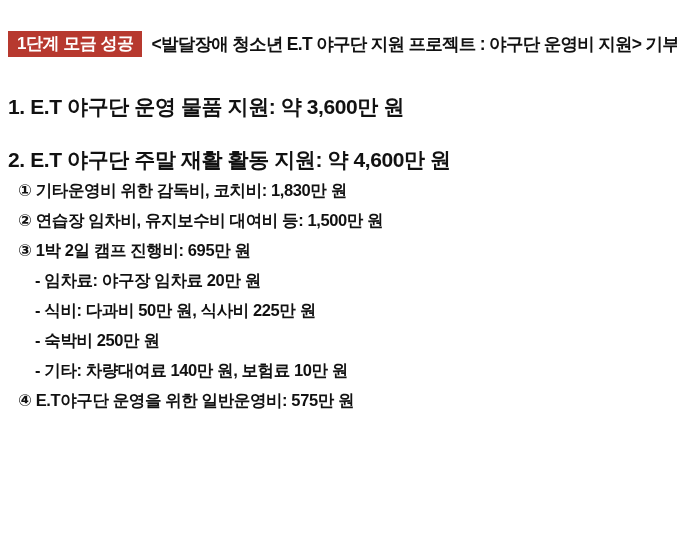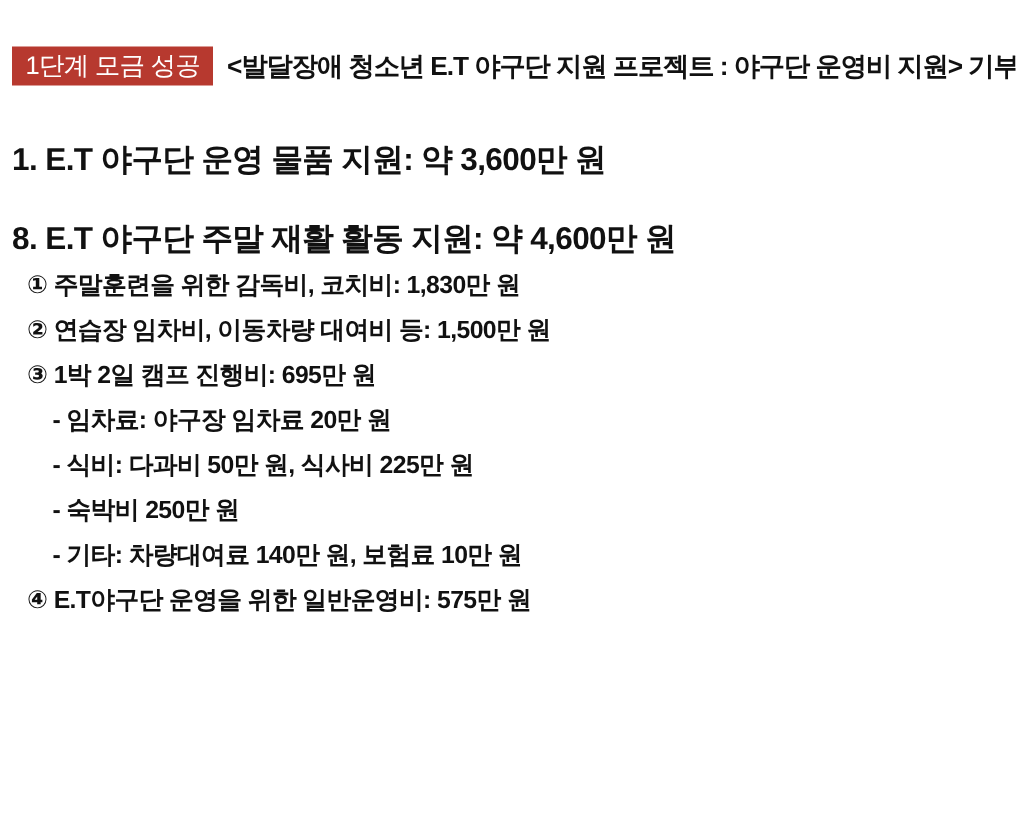--- a/index.html
+++ b/index.html
@@ -23,21 +23,21 @@
   .header {
     display: flex;
     align-items: center;
     padding: 31px 0 0 8px;
     white-space: nowrap;
   }
   .badge {
     display: inline-block;
     background: var(--badge-bg, #b7392f);
     color: var(--badge-text, #ffffff);
-    font-weight: 400;
+    font-weight: 700;
     font-size: 17px;
     line-height: 20px;
     padding: 3px 9px;
     letter-spacing: -0.5px;
   }
   .title {
     margin-left: 9px;
     font-size: 17.5px;
     font-weight: 800;
     letter-spacing: -0.7px;
@@ -72,23 +72,23 @@
 <div class="page">
   <div class="header">
     <span class="badge">1단계 모금 성공</span>
     <span class="title">&lt;발달장애 청소년 E.T 야구단 지원 프로젝트 : 야구단 운영비 지원&gt; 기부금 사용처</span>
   </div>
   <div class="content">
       <div class="section">
         <div class="sec-heading">1. E.T 야구단 운영 물품 지원: 약 3,600만 원</div>
       </div>
       <div class="section">
-        <div class="sec-heading">8. E.T 야구단 주말 재활 활동 지원: 약 4,600만 원</div>
-        <div class="line item">① 주말훈련을 위한 감독비, 코치비: 1,830만 원</div>
-        <div class="line item">② 연습장 임차비, 이동차량 대여비 등: 1,500만 원</div>
+        <div class="sec-heading">2. E.T 야구단 주말 재활 활동 지원: 약 4,600만 원</div>
+        <div class="line item">① 기타운영비 위한 감독비, 코치비: 1,830만 원</div>
+        <div class="line item">② 연습장 임차비, 유지보수비 대여비 등: 1,500만 원</div>
         <div class="line item">③ 1박 2일 캠프 진행비: 695만 원</div>
         <div class="line sub">- 임차료: 야구장 임차료 20만 원</div>
         <div class="line sub">- 식비: 다과비 50만 원, 식사비 225만 원</div>
         <div class="line sub">- 숙박비 250만 원</div>
         <div class="line sub">- 기타: 차량대여료 140만 원, 보험료 10만 원</div>
         <div class="line item">④ E.T야구단 운영을 위한 일반운영비: 575만 원</div>
       </div>
     </div>
 </div>
 

